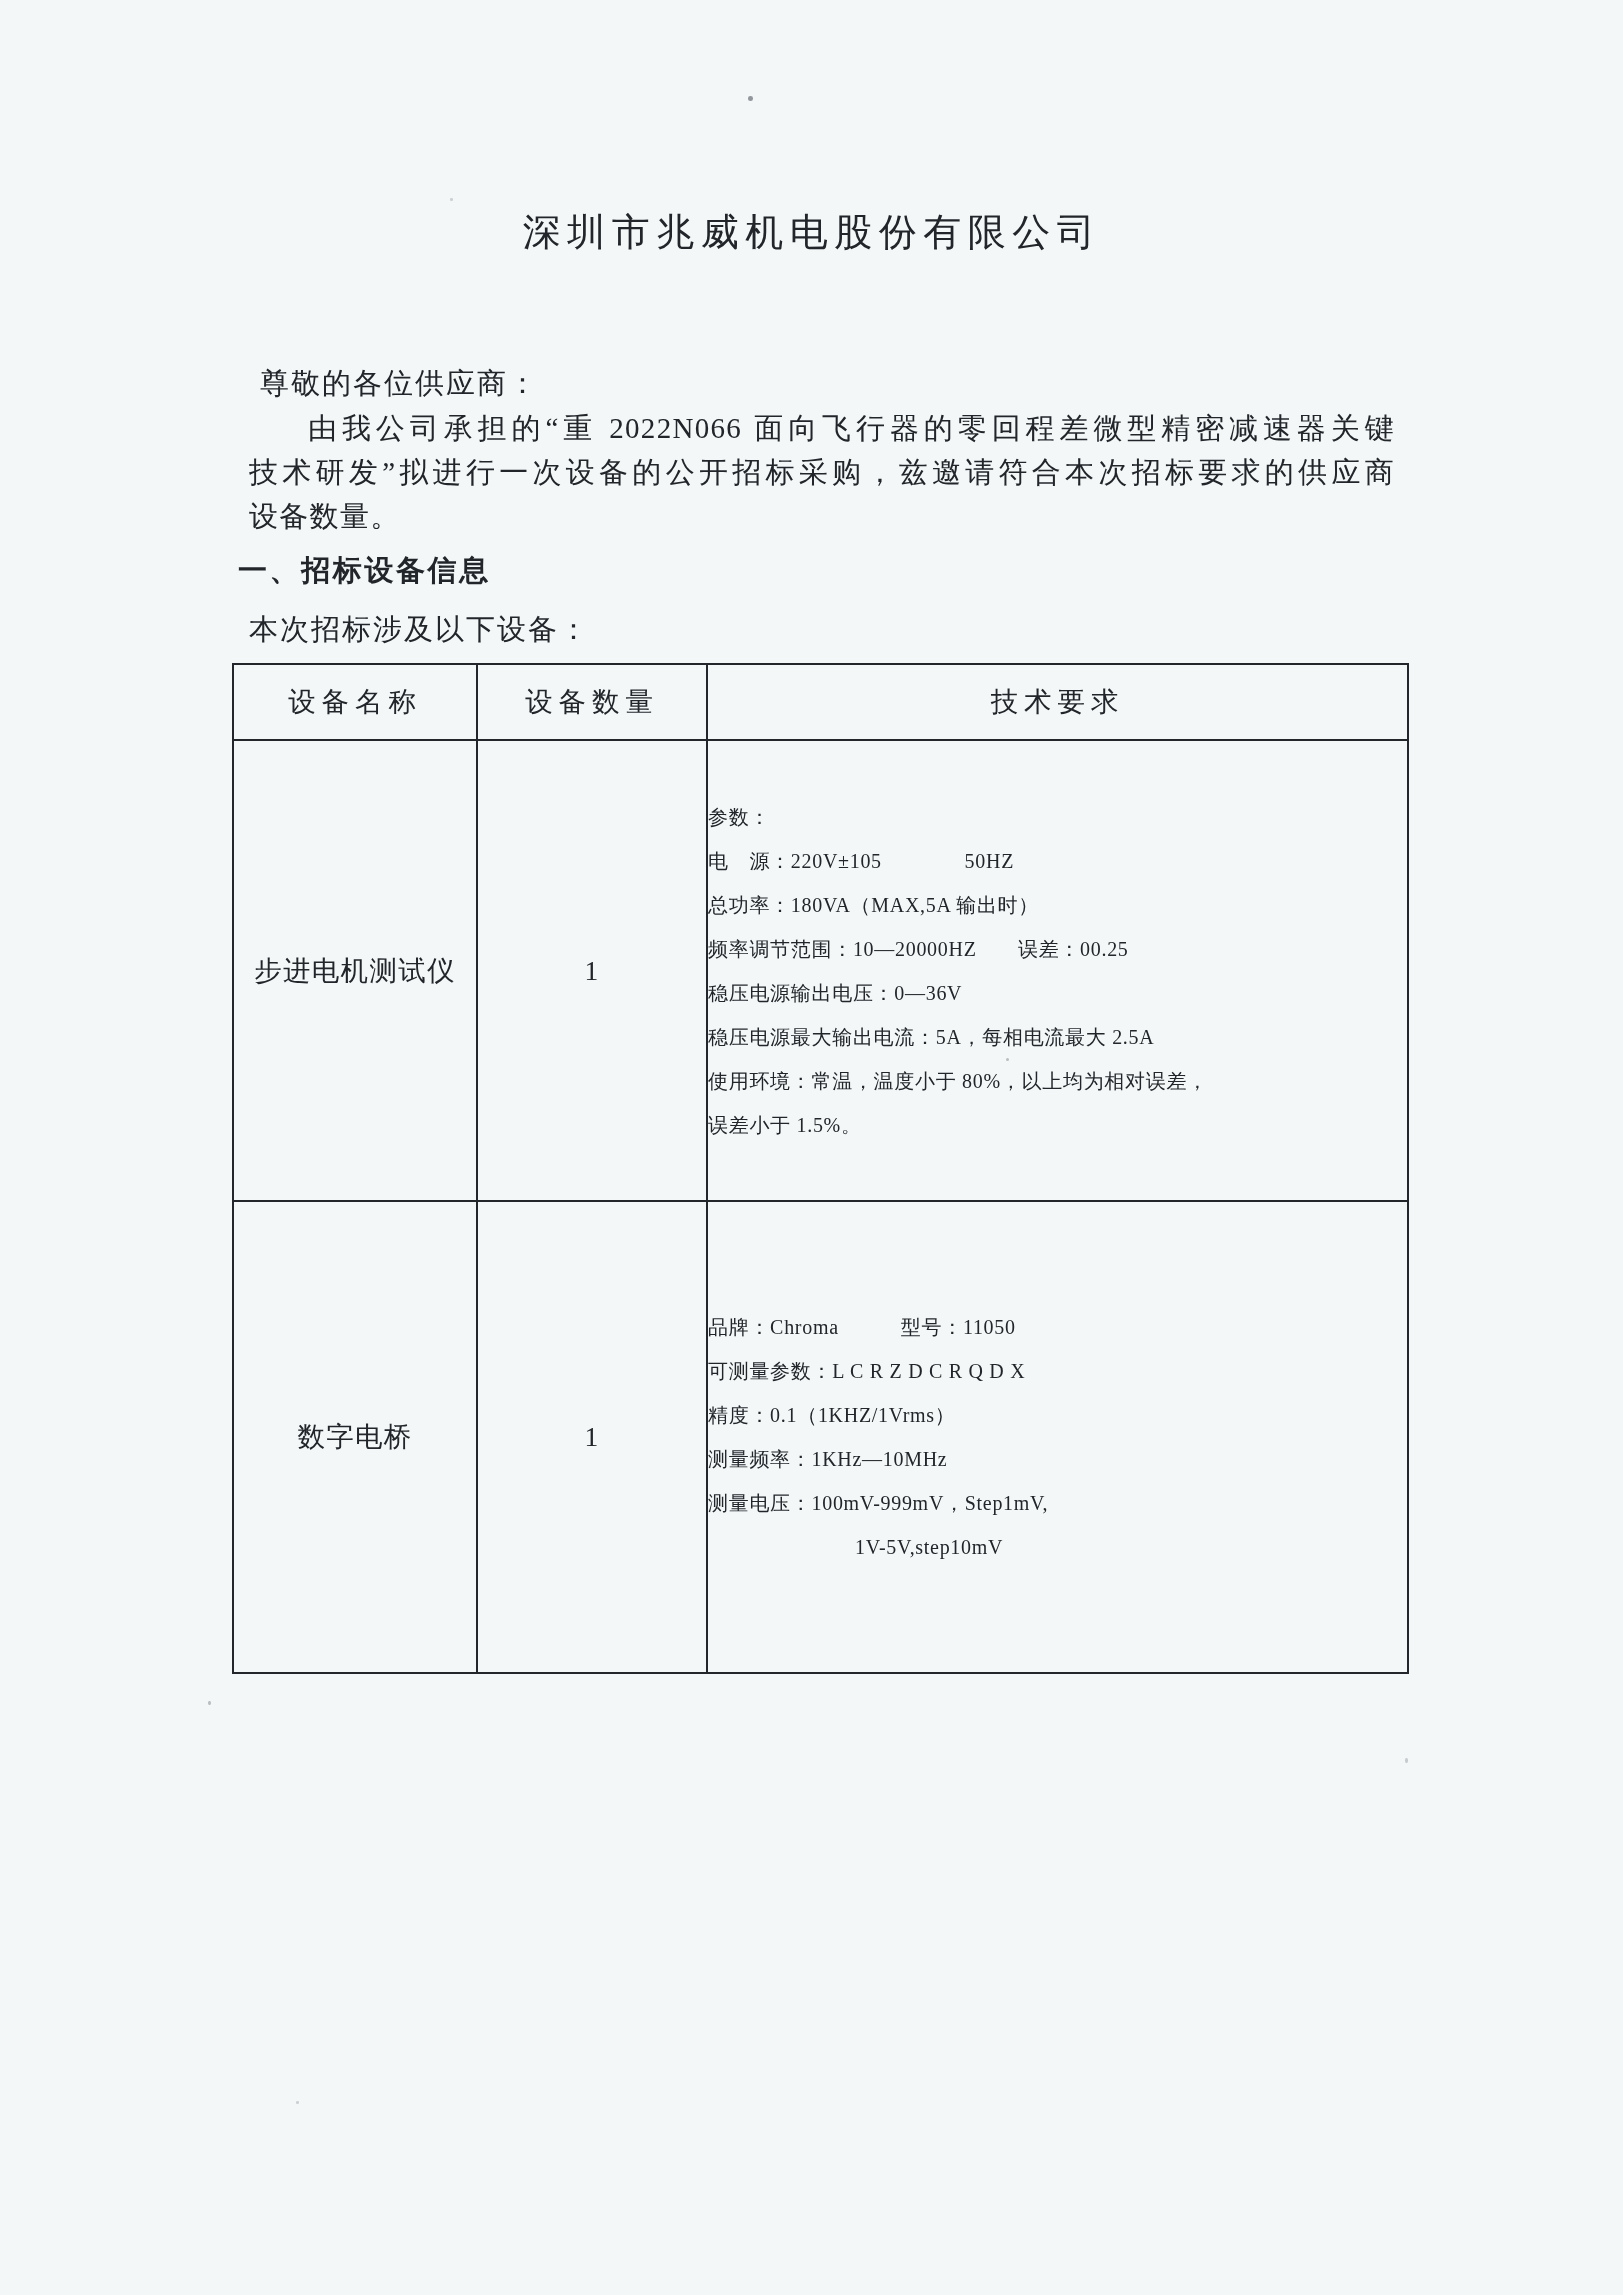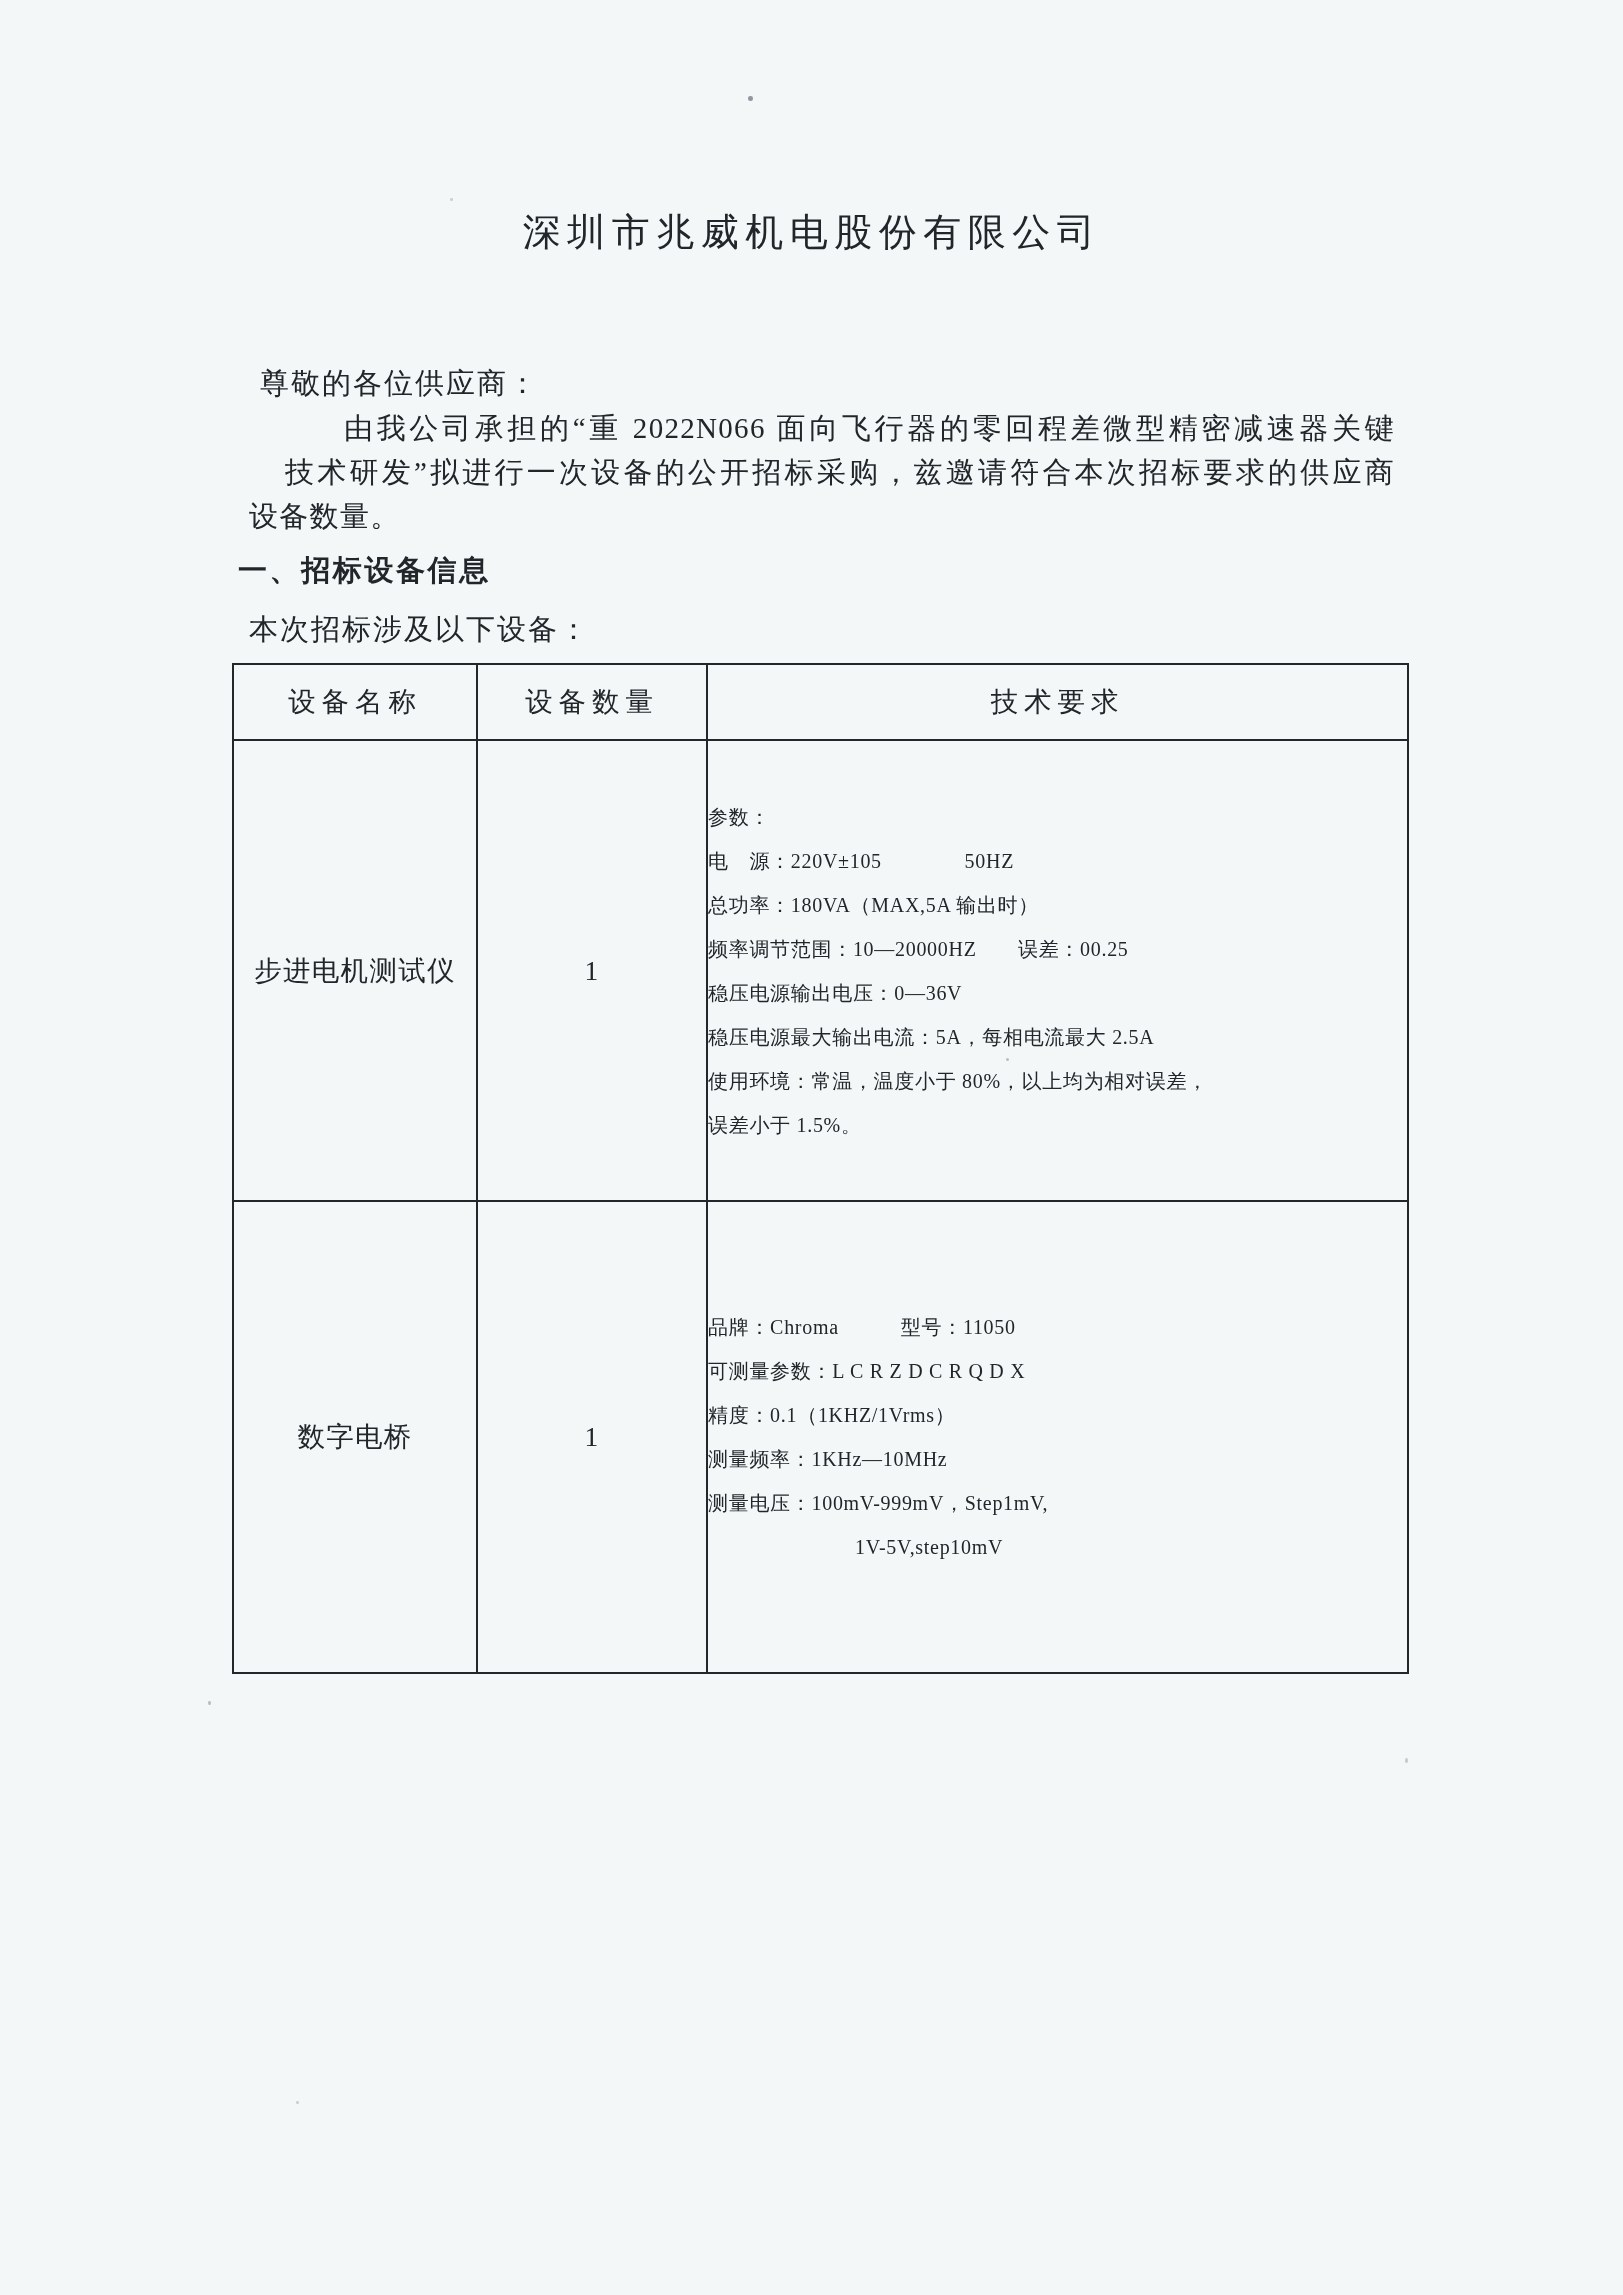--- a/index.html
+++ b/index.html
@@ -53,21 +53,20 @@
     left: 249px;
     width: 1146px;
     font-size: 29px;
     line-height: 44px;
     letter-spacing: 1.3px;
   }
   .para-line { white-space: pre-wrap; }
   .para-line.justify {
     text-align: justify;
     text-align-last: justify;
-    margin-left: 36px;
   }
   .para-line.indent { text-indent: 59px; }
   .section-heading {
     position: absolute;
     top: 551px;
     left: 238px;
     font-size: 29px;
     font-weight: 700;
     letter-spacing: 2.6px;
     white-space: pre-wrap;

